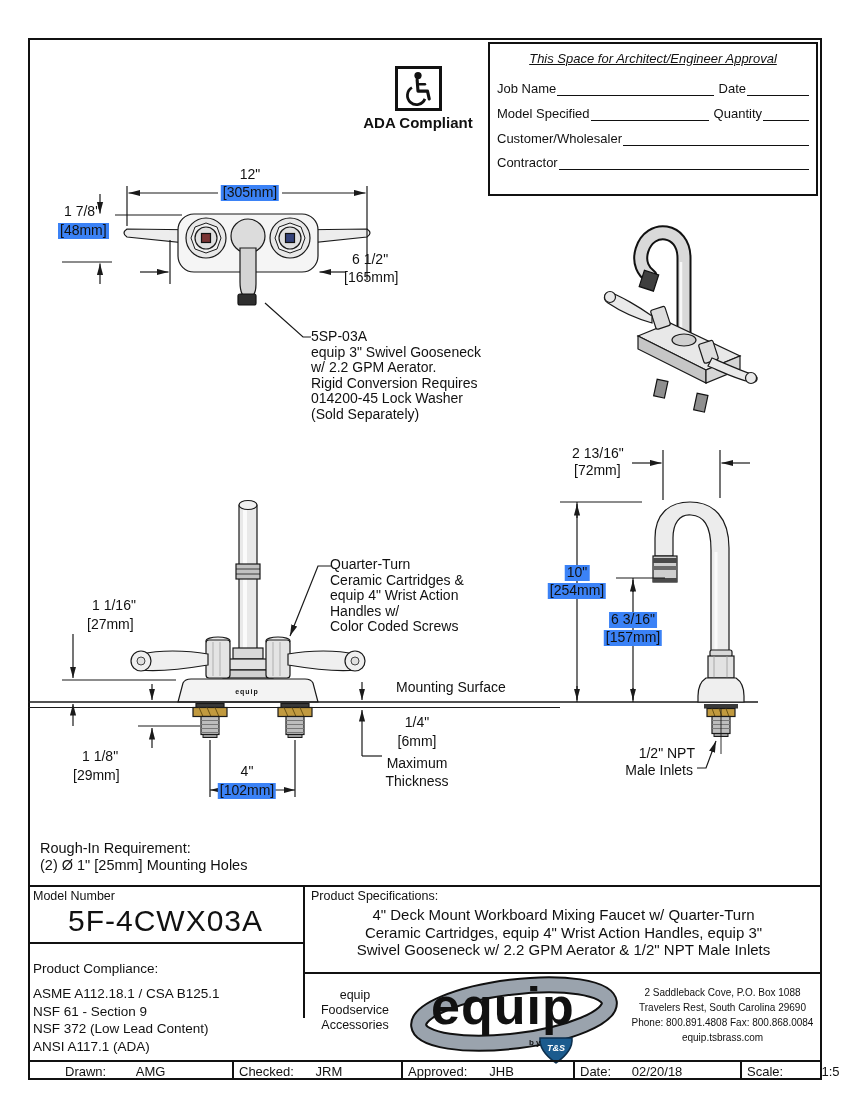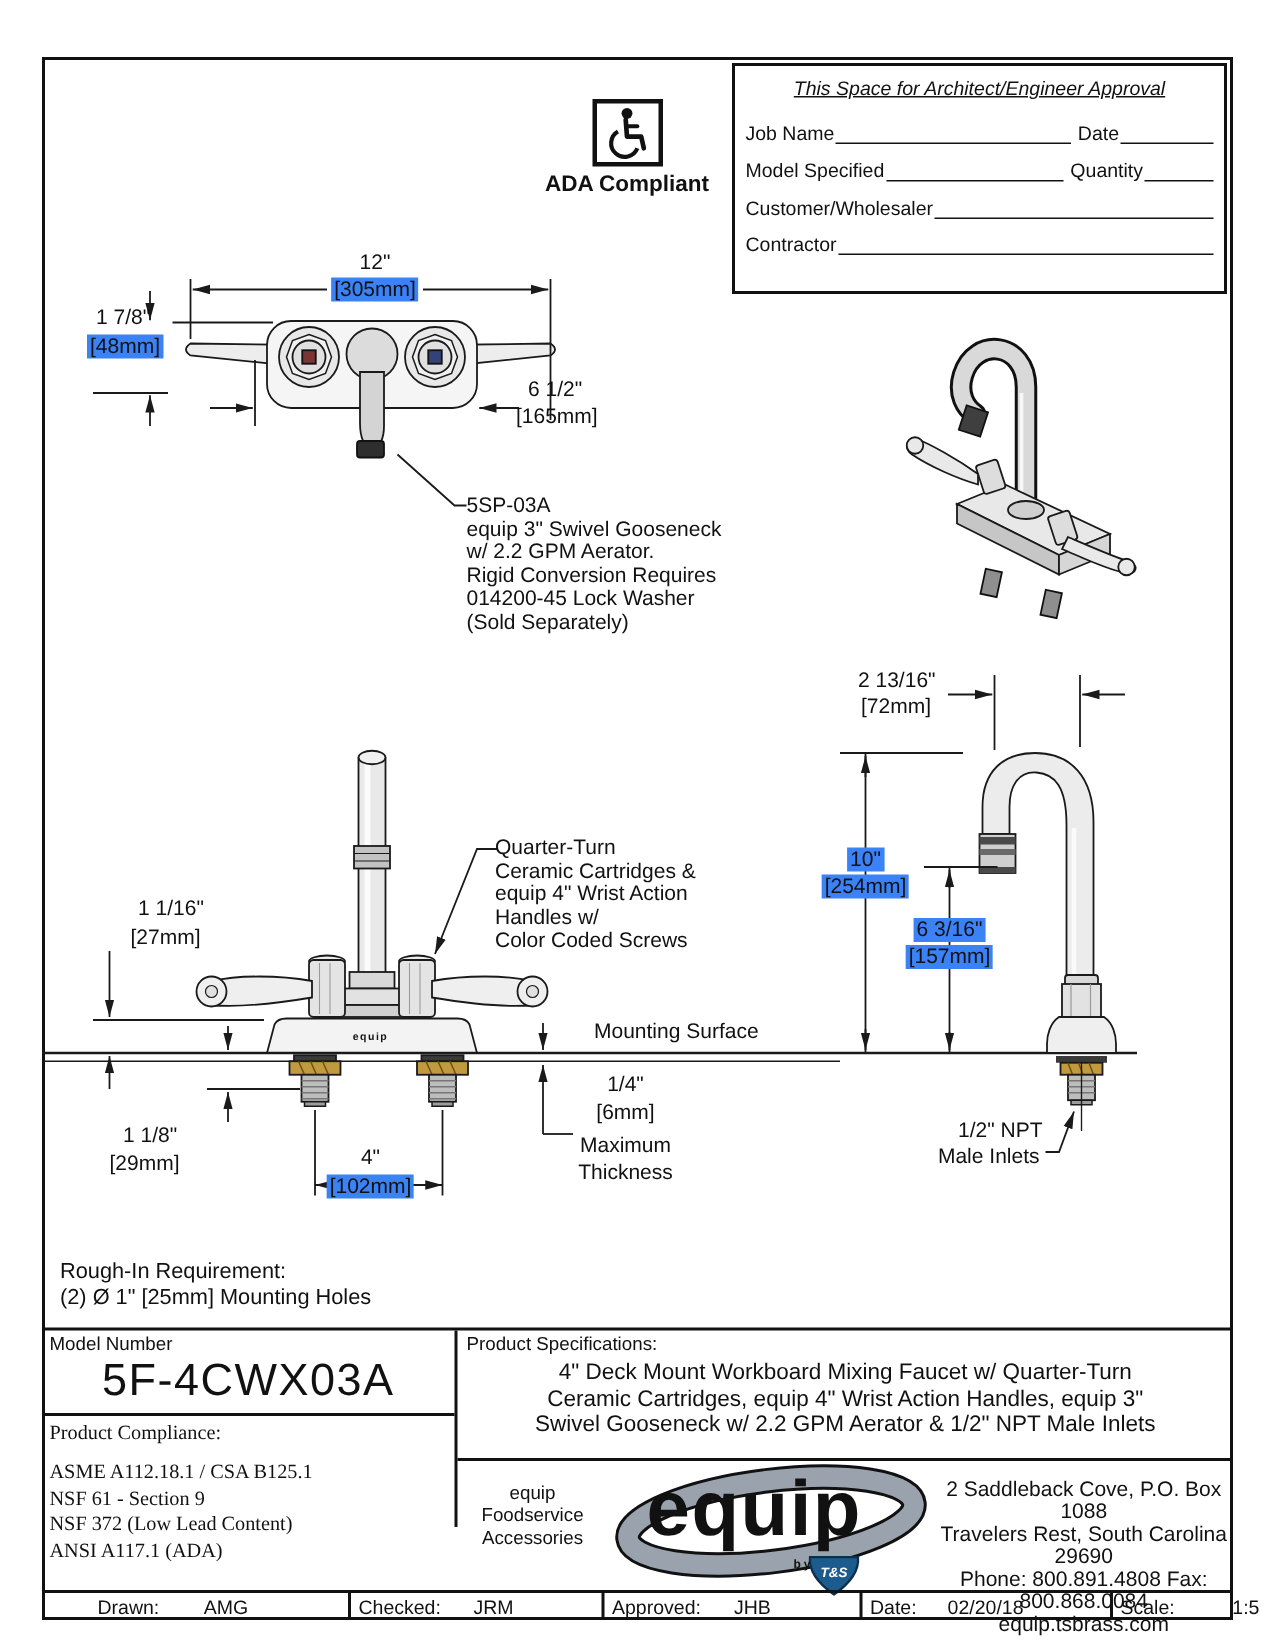--- a/index.html
+++ b/index.html
@@ -24,33 +24,33 @@
   .appr .fill{flex:1;border-bottom:1.3px solid #111;height:15px;margin-left:1px;}
   .appr .fx1{flex:0 0 62px;}
   .appr .fx2{flex:0 0 46px;}
   .appr .l2{margin-left:5px;}
   
   .tblock{position:absolute;left:28px;top:885px;width:794px;height:195px;border-top:2px solid #111;box-sizing:border-box;}
   .tb-left{position:absolute;left:0;top:0;width:277px;height:131px;border-right:2px solid #111;box-sizing:border-box;}
   .tb-mrow{height:57px;border-bottom:2px solid #111;box-sizing:border-box;position:relative;}
   .tb-mlabel{position:absolute;left:5px;top:2px;font-size:12.5px;}
   .tb-model{position:absolute;left:0;right:0;top:17px;text-align:center;font-size:30px;letter-spacing:1px;}
-  .tb-crow{padding:3px 5px;position:relative;font-family:Liberation Serif, serif;}
+  .tb-crow{padding:17px 5px;position:relative;}
   .tb-clabel{font-size:13.5px;}
   .tb-clist{margin-top:9px;font-size:13.5px;line-height:17.5px;}
   .tb-right{position:absolute;left:277px;right:0;top:0;height:175px;}
   .tb-srow{height:87px;border-bottom:2px solid #111;box-sizing:border-box;position:relative;}
   .tb-slabel{position:absolute;left:6px;top:2px;font-size:12.5px;}
   .tb-spec{position:absolute;left:0;right:0;top:19px;text-align:center;font-size:15px;line-height:17.5px;}
   .tb-brand{height:88px;display:flex;align-items:flex-start;position:relative;}
   .tb-bsmall{flex:0 0 100px;text-align:center;padding-top:14px;font-size:12.5px;line-height:15px;}
   .tb-logo{flex:0 0 218px;position:relative;height:88px;}
   .tb-logotext{position:absolute;left:26px;top:2px;font-size:52px;font-weight:bold;letter-spacing:1px;color:#111;}
   .tb-by{position:absolute;left:124px;top:64px;font-size:8px;font-weight:bold;letter-spacing:2px;}
-  .tb-addr{flex:1;text-align:center;padding-top:11px;font-size:14px;line-height:15px;}
+  .tb-addr{flex:1;text-align:center;padding-top:11px;font-size:10px;line-height:15px;}
   .tb-footer{position:absolute;left:0;bottom:0;height:20px;width:100%;display:flex;border-top:2px solid #111;box-sizing:border-box;}
   .fcell{display:flex;align-items:center;border-left:2px solid #111;box-sizing:border-box;padding:0 5px;font-size:13px;margin-left:32px;}
   .fcell:first-child{border-left:none;}
   .fval{flex:1;text-align:center;white-space:pre;}
 </style>
 </head>
 <body>
 
 <div class="sheet">
   <div class="frame"></div>

